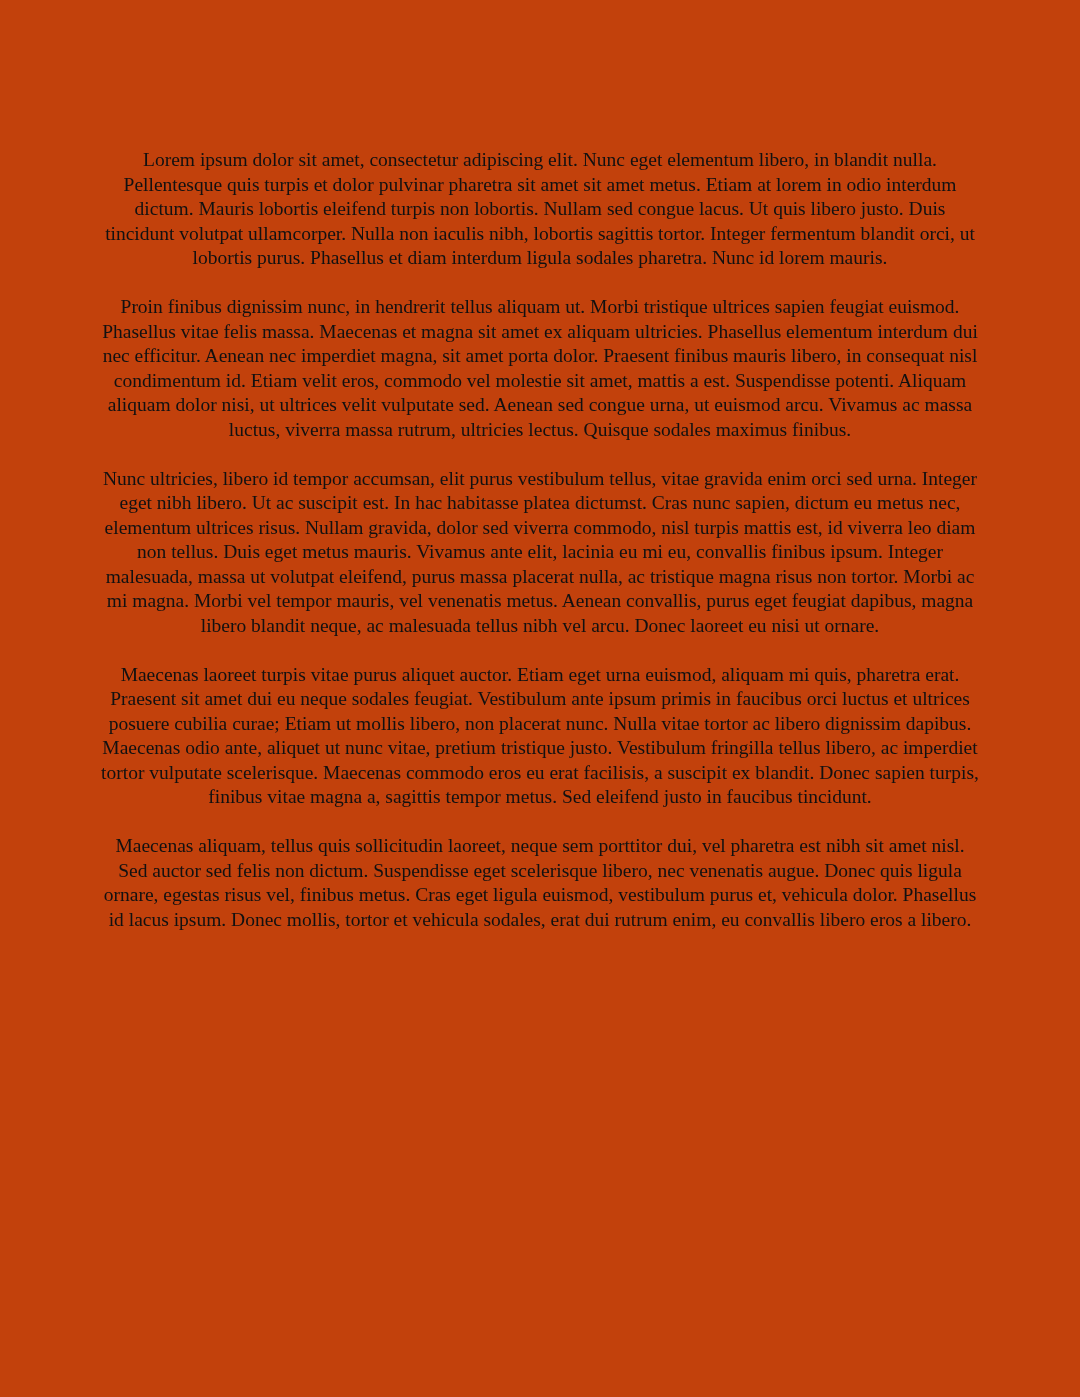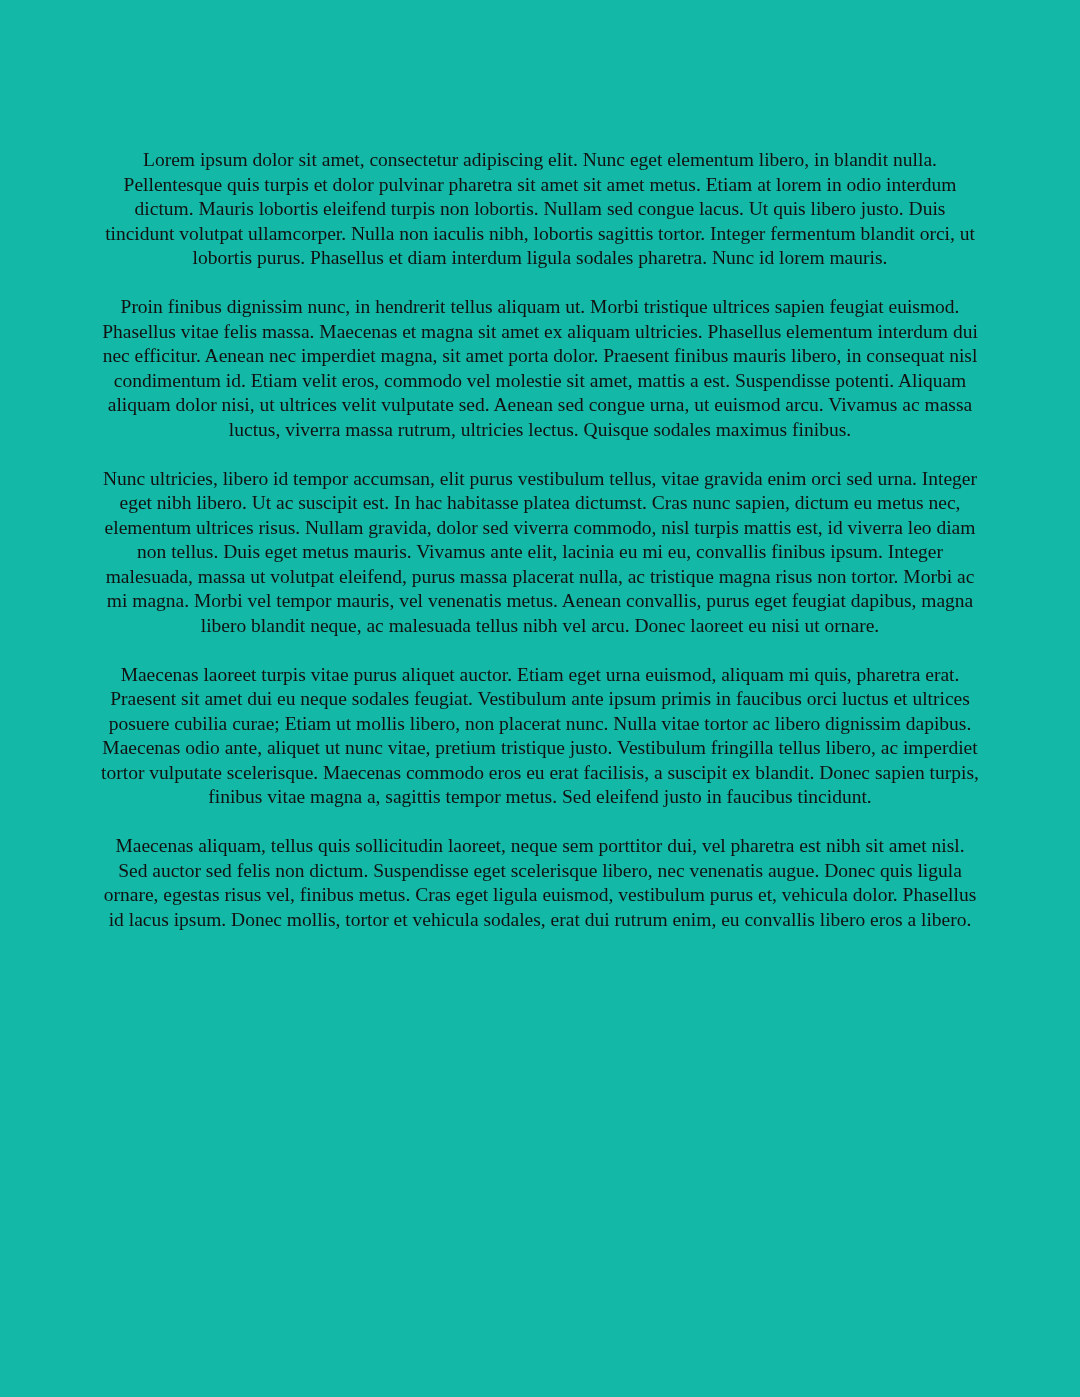--- a/index.html
+++ b/index.html
@@ -4,21 +4,21 @@
 <style>
   html, body {
     margin: 0;
     padding: 0;
     background: #ffffff;
   }
   .page {
     position: relative;
     width: 1080px;
     height: 1397px;
-    background: #14b8a6;
+    background: #c2410c;
     overflow: hidden;
   }
   .text-block {
     width: 882px;
     margin: 0 auto;
     padding-top: 148px;
     font-family: "Liberation Serif", "DejaVu Serif", serif;
     font-size: 19.5px;
     line-height: 24.5px;
     color: #111111;

